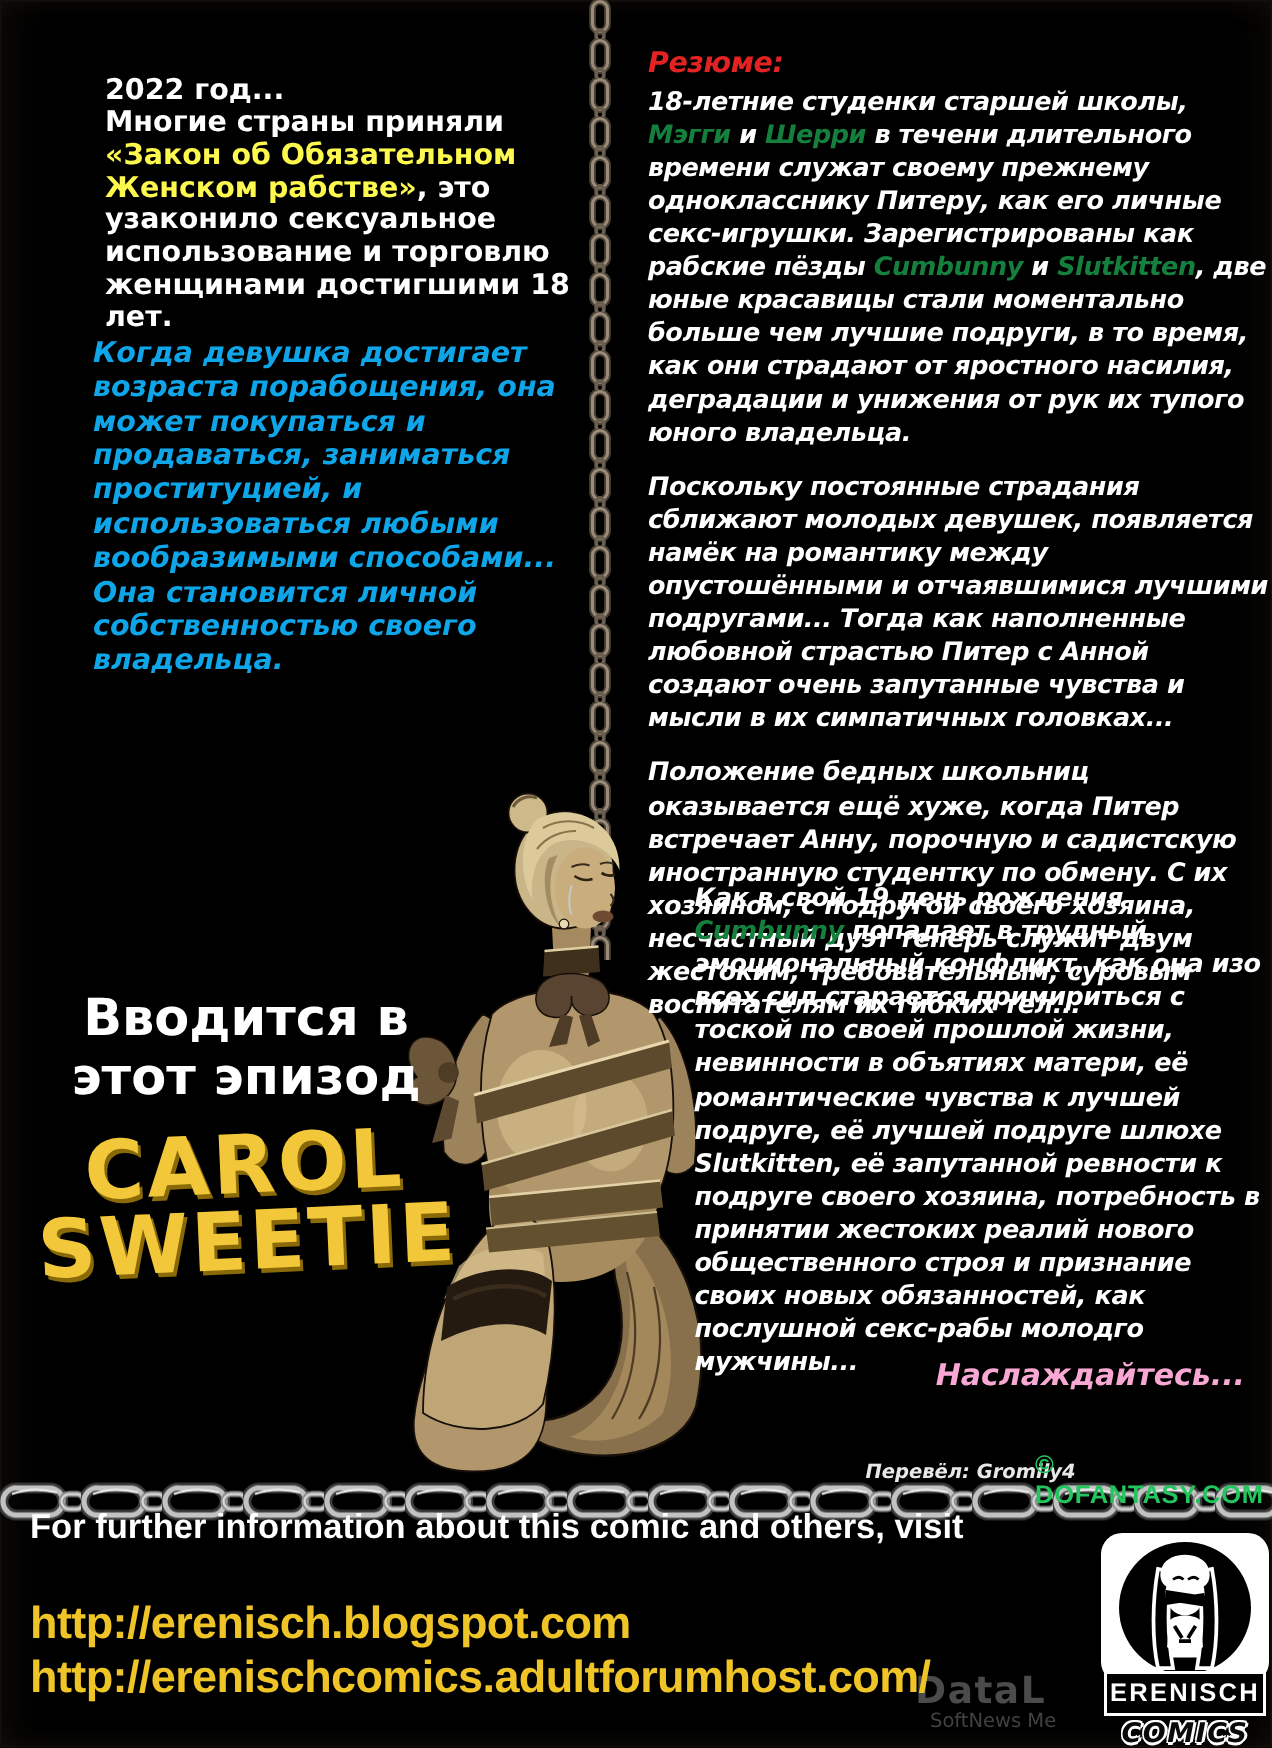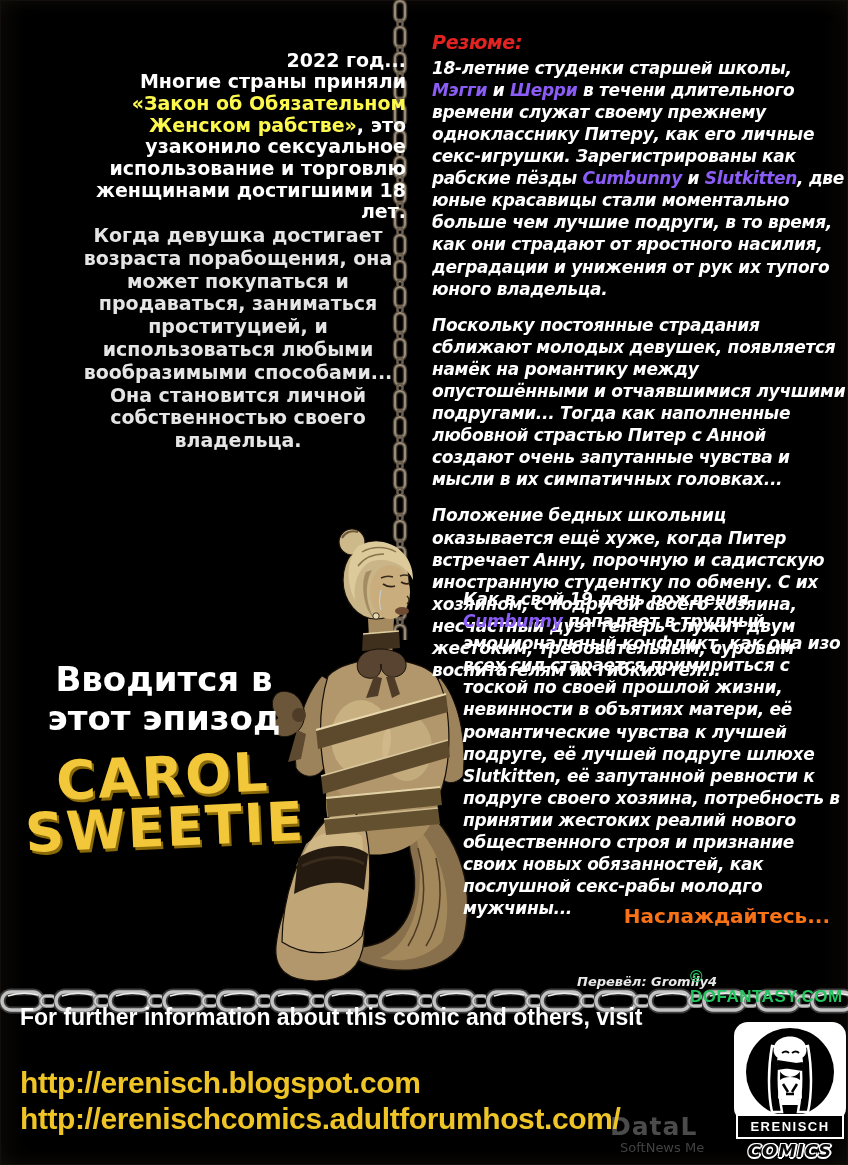--- a/index.html
+++ b/index.html
@@ -4,33 +4,33 @@
 <style>
   html,body{margin:0;padding:0;background:#000;}
   .page{
     position:relative;width:848px;height:1165px;background:#000;overflow:hidden;
     font-family:"DejaVu Sans",sans-serif;
     box-shadow:inset 0 0 0 1px #120f0c, inset 10px 0 22px rgba(70,58,44,.16), inset -10px 0 22px rgba(70,58,44,.16);
   }
   .abs{position:absolute;}
   
   .intro-block{left:70px;top:28px;width:336px;color:#fff;font-weight:bold;font-size:19px;
-    line-height:1.14;text-align:right;white-space:pre-line;z-index:3;}
-  .intro-block2{left:62px;top:224px;width:352px;color:#e5e5e5;font-weight:bold;font-size:19px;
-    line-height:1.2;text-align:center;z-index:3;}
-  .yl{color:#8b5cf6;}
+    line-height:1.14;text-align:left;white-space:pre-line;z-index:3;}
+  .intro-block2{left:62px;top:224px;width:352px;color:#0ea5e9;font-weight:bold;font-size:19px;
+    line-height:1.2;text-align:left;z-index:3;font-style:italic;}
+  .yl{color:#15803d;}
   .law{color:#fdf84e;}
   .resume-block{left:432px;top:30px;width:416px;z-index:3;color:#fff;
     font-weight:bold;font-style:italic;font-size:17px;line-height:1.3;letter-spacing:-0.3px;}
   .resume-label{color:#e32222;font-size:19px;margin-bottom:2px;}
   .resume-block p{margin:0 0 14px 0;}
   .p4-block{left:463px;top:588px;width:386px;z-index:3;color:#fff;
     font-weight:bold;font-style:italic;font-size:17px;line-height:1.3;letter-spacing:-0.3px;}
-  .enjoy{left:560px;top:904px;width:270px;text-align:right;color:#f97316;
-    font-weight:bold;font-size:20px;z-index:3;}
+  .enjoy{left:560px;top:904px;width:270px;text-align:right;color:#f9a8d4;
+    font-weight:bold;font-style:italic;font-size:20px;z-index:3;}
   .translator{left:577px;top:974px;color:#e8e8e8;font-weight:bold;font-style:italic;font-size:13px;z-index:3;}
   .copyright{left:690px;top:967px;color:#22c55e;font-family:"Liberation Sans",sans-serif;
     font-weight:600;font-size:17px;letter-spacing:.5px;z-index:3;}
   
   .introduce{left:14px;top:660px;width:300px;text-align:center;z-index:3;}
   .introduce .line{color:#fff;font-weight:bold;font-size:34px;line-height:1.16;}
   .comic-name{margin-top:12px;transform:rotate(-2.5deg);}
   .comic-name .nm{color:#f2c83a;font-weight:bold;font-size:54px;line-height:.95;letter-spacing:2px;
     text-shadow:2px 3px 0 #8a6a08, 3px 4px 2px rgba(0,0,0,.6);}
   
@@ -41,21 +41,21 @@
   .link1{left:20px;top:1066px;}
   .link2{left:20px;top:1102px;}
   
   .wm1{left:610px;top:1112px;color:#545454;font-weight:bold;font-size:25px;letter-spacing:1px;z-index:2;opacity:.9;}
   .wm2{left:620px;top:1140px;color:#4a4a4a;font-size:13px;z-index:2;opacity:.9;}
   
   .logo{left:732px;top:1022px;width:116px;z-index:5;text-align:center;}
   .logo-card{width:112px;height:100px;margin:0 auto;background:#fff;border-radius:14px;
     display:flex;align-items:center;justify-content:center;}
   .logo-name{margin:-8px auto 0;width:104px;background:#000;border:2px solid #fff;
-    color:#fff;font-family:"Liberation Sans",sans-serif;font-weight:bold;font-size:13px;
+    color:#fff;font-family:"Liberation Sans",sans-serif;font-weight:bold;font-size:17px;
     letter-spacing:1.5px;padding:3px 0;position:relative;}
   .logo-sub{margin-top:1px;color:#0a0a0a;font-weight:bold;font-style:italic;font-size:18px;letter-spacing:1px;
     text-shadow:-1px -1px 0 #fff,1px -1px 0 #fff,-1px 1px 0 #fff,1px 1px 0 #fff,0 2px 0 #fff,2px 0 0 #fff;}
   .chain-v{left:390px;top:0;z-index:1;}
   .chain-h{left:0;top:985px;z-index:1;}
   .figure{left:266px;top:526px;z-index:2;}
 </style>
 </head>
 <body>
 

